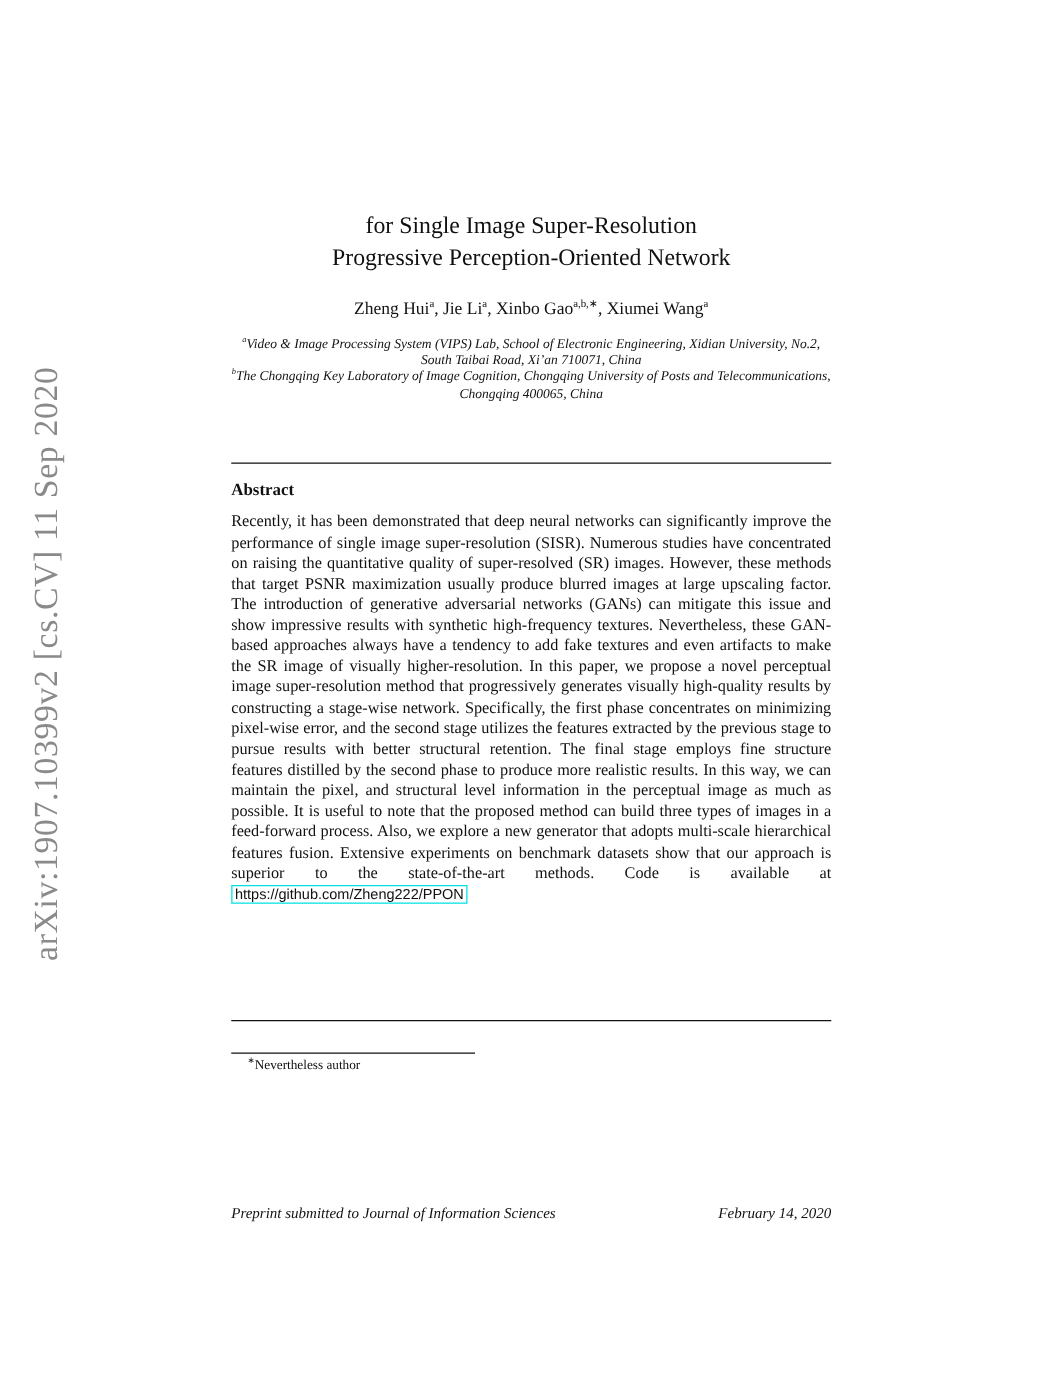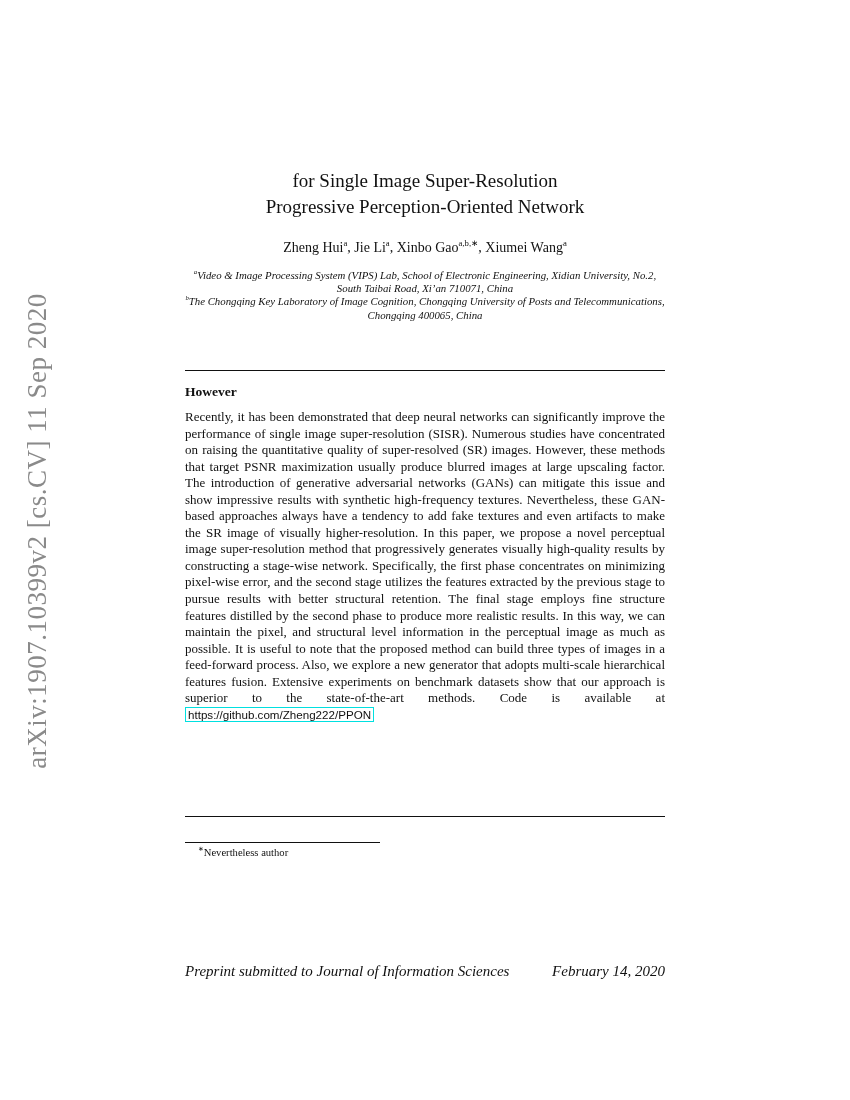--- a/index.html
+++ b/index.html
@@ -53,21 +53,21 @@
   .keywords { top: 769px; margin: 0; font-size: 13px; line-height: 16.3px; text-align: left; }
   .keywords .kw-label { font-style: italic; margin-right: 9px; }
 
   .footnote { top: 847px; font-size: 10.6px; line-height: 12.8px; text-align: justify; }
   .footnote .fn-line1 { padding-left: 13px; }
   .footnote .fn-emails { text-indent: 13px; margin: 0; }
   .footnote .em-label { font-style: italic; margin-right: 4px; }
   .mono { font-family: "Liberation Mono", monospace; font-size: 10.2px; }
   .footnote sup { font-size: 65%; vertical-align: super; line-height: 0; }
 
-  .footer { top: 963px; display: flex; justify-content: space-between; font-style: italic; font-size: 15px; }
+  .footer { top: 963px; display: flex; justify-content: space-between; font-style: italic; font-size: 12px; }
 </style>
 </head>
 <body>
 
 <div class="page">
 
   <div class="watermark">arXiv:1907.10399v2 [cs.CV] 11 Sep 2020</div>
 
   <div class="col title">
     <div>for Single Image Super-Resolution</div>
@@ -76,21 +76,21 @@
 
   <div class="col authors">Zheng Hui<sup>a</sup>, Jie Li<sup>a</sup>, Xinbo Gao<sup>a,b,∗</sup>, Xiumei Wang<sup>a</sup></div>
 
   <div class="col affils">
       <div><sup>a</sup>Video &amp; Image Processing System (VIPS) Lab, School of Electronic Engineering, Xidian University, No.2, South Taibai Road, Xi’an 710071, China</div>
       <div><sup>b</sup>The Chongqing Key Laboratory of Image Cognition, Chongqing University of Posts and Telecommunications, Chongqing 400065, China</div>
     </div>
 
   <div class="rule rule-top"></div>
 
-  <div class="col abs-head">However</div>
+  <div class="col abs-head">Abstract</div>
 
   <p class="col abs-body"><span>Recently, it has been demonstrated that deep neural networks can significantly improve the performance of single image super-resolution (SISR). Numerous studies have concentrated on raising the quantitative quality of super-resolved (SR) images. However, these methods that target PSNR maximization usually produce blurred images at large upscaling factor. The introduction of generative adversarial networks (GANs) can mitigate this issue and show impressive results with synthetic high-frequency textures. Nevertheless, these GAN-based approaches always have a tendency to add fake textures and even artifacts to make the SR image of visually higher-resolution. In this paper, we propose a novel perceptual image super-resolution method that progressively generates visually high-quality results by constructing a stage-wise network. Specifically, the first phase concentrates on minimizing pixel-wise error, and the second stage utilizes the features extracted by the previous stage to pursue results with better structural retention. The final stage employs fine structure features distilled by the second phase to produce more realistic results. In this way, we can maintain the pixel, and structural level information in the perceptual image as much as possible. It is useful to note that the proposed method can build three types of images in a feed-forward process. Also, we explore a new generator that adopts multi-scale hierarchical features fusion. Extensive experiments on benchmark datasets show that our approach is superior to the state-of-the-art methods. Code is available at</span> <a class="code-link" href="#" style="border-color: rgb(0, 224, 224);">https://github.com/Zheng222/PPON</a></p>
 
 
   <div class="rule rule-bottom"></div>
 
   <div class="fn-rule"></div>
 
   <div class="col footnote">
     <div class="fn-line1"><sup>∗</sup><span>Nevertheless author</span></div>

